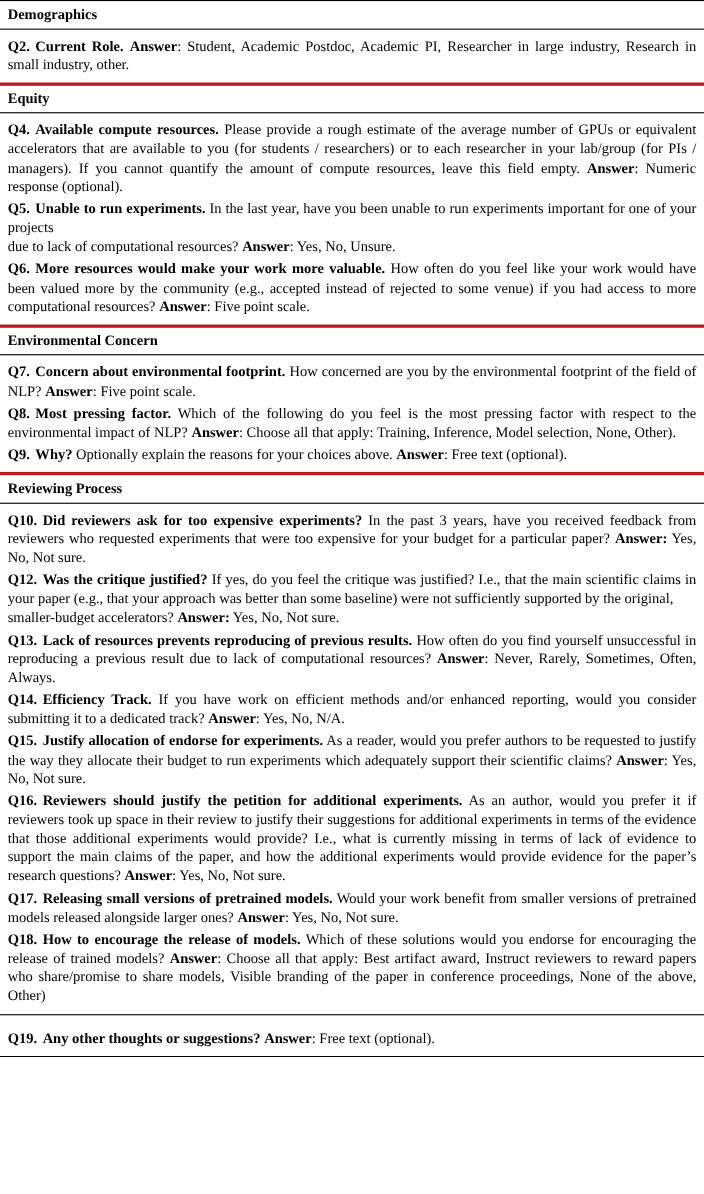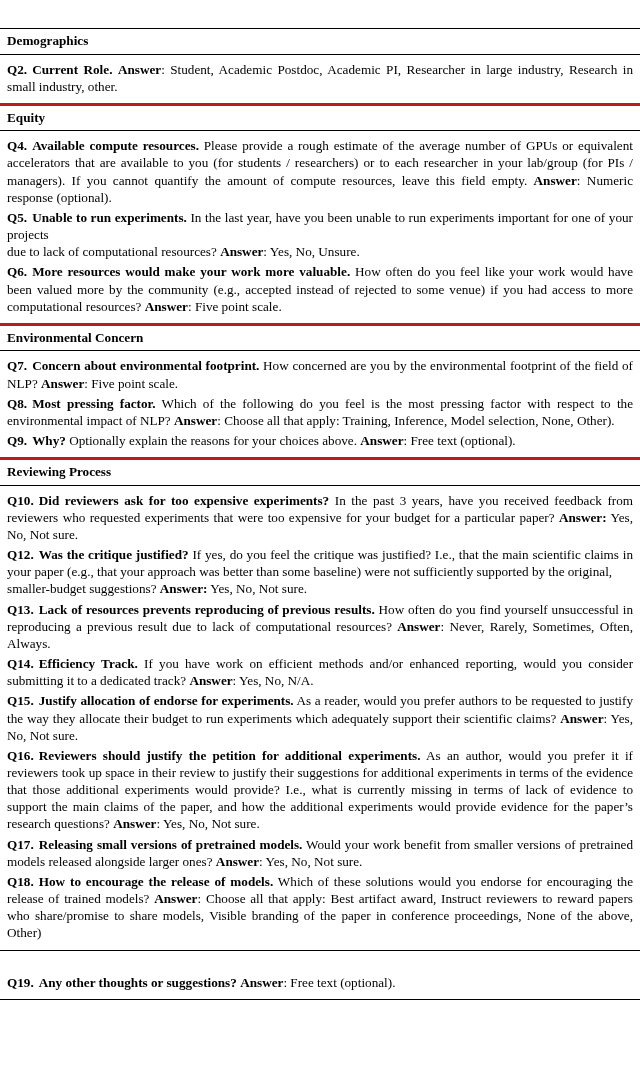--- a/index.html
+++ b/index.html
@@ -6,21 +6,20 @@
     margin: 0;
     padding: 0;
     background: #ffffff;
     color: #000000;
     font-family: "Liberation Serif", "DejaVu Serif", serif;
   }
   .page {
     width: 640px;
     box-sizing: border-box;
     background: #ffffff;
-    margin-top: 28px;
   }
   .survey-table {
     border-bottom: 1.5px solid #000;
   }
   .sec-header {
     font-weight: bold;
     font-size: 13.2px;
     line-height: 1.25;
     border-top: 3px solid #b91c1c;
     border-bottom: 1px solid #000;
@@ -37,21 +36,21 @@
     font-size: 13.2px;
     line-height: 1.3;
     text-align: justify;
   }
   .qnum {
     margin-right: 5px;
   }
   b { font-weight: bold; }
   .final-row {
     border-top: 1px solid #000;
-    padding: 20px 7px 5px 7px;
+    padding: 9px 7px 5px 7px;
   }
 </style>
 </head>
 <body>
 
 <div class="page">
   <div class="survey-table">
 
     <div>
       <div class="sec-header first">Demographics</div>
@@ -126,21 +125,21 @@
         <p class="q">
           <b class="qnum">Q10.</b><b>Did reviewers ask for too expensive experiments?</b>
           <span>In the past 3 years, have you received feedback from reviewers who requested experiments that were too expensive for your budget for a particular paper?</span>
           <b>Answer:</b><span> Yes, No, Not sure.</span>
         </p>
 
 
         <p class="q">
           <b class="qnum">Q12.</b><b>Was the critique justified?</b>
           <span>If yes, do you feel the critique was justified? I.e., that the main scientific claims in your paper (e.g., that your approach was better than some baseline) were not sufficiently supported by the original,</span><br>
-          <span>smaller-budget suggestions?</span>
+          <span>smaller-budget accelerators?</span>
           <b>Answer:</b><span> Yes, No, Not sure.</span>
         </p>
 
         <p class="q">
           <b class="qnum">Q13.</b><b>Lack of resources prevents reproducing of previous results.</b>
           <span>How often do you find yourself unsuccessful in reproducing a previous result due to lack of computational resources?</span>
           <b>Answer</b><span>: Never, Rarely, Sometimes, Often, Always.</span>
         </p>
 
         <p class="q">

